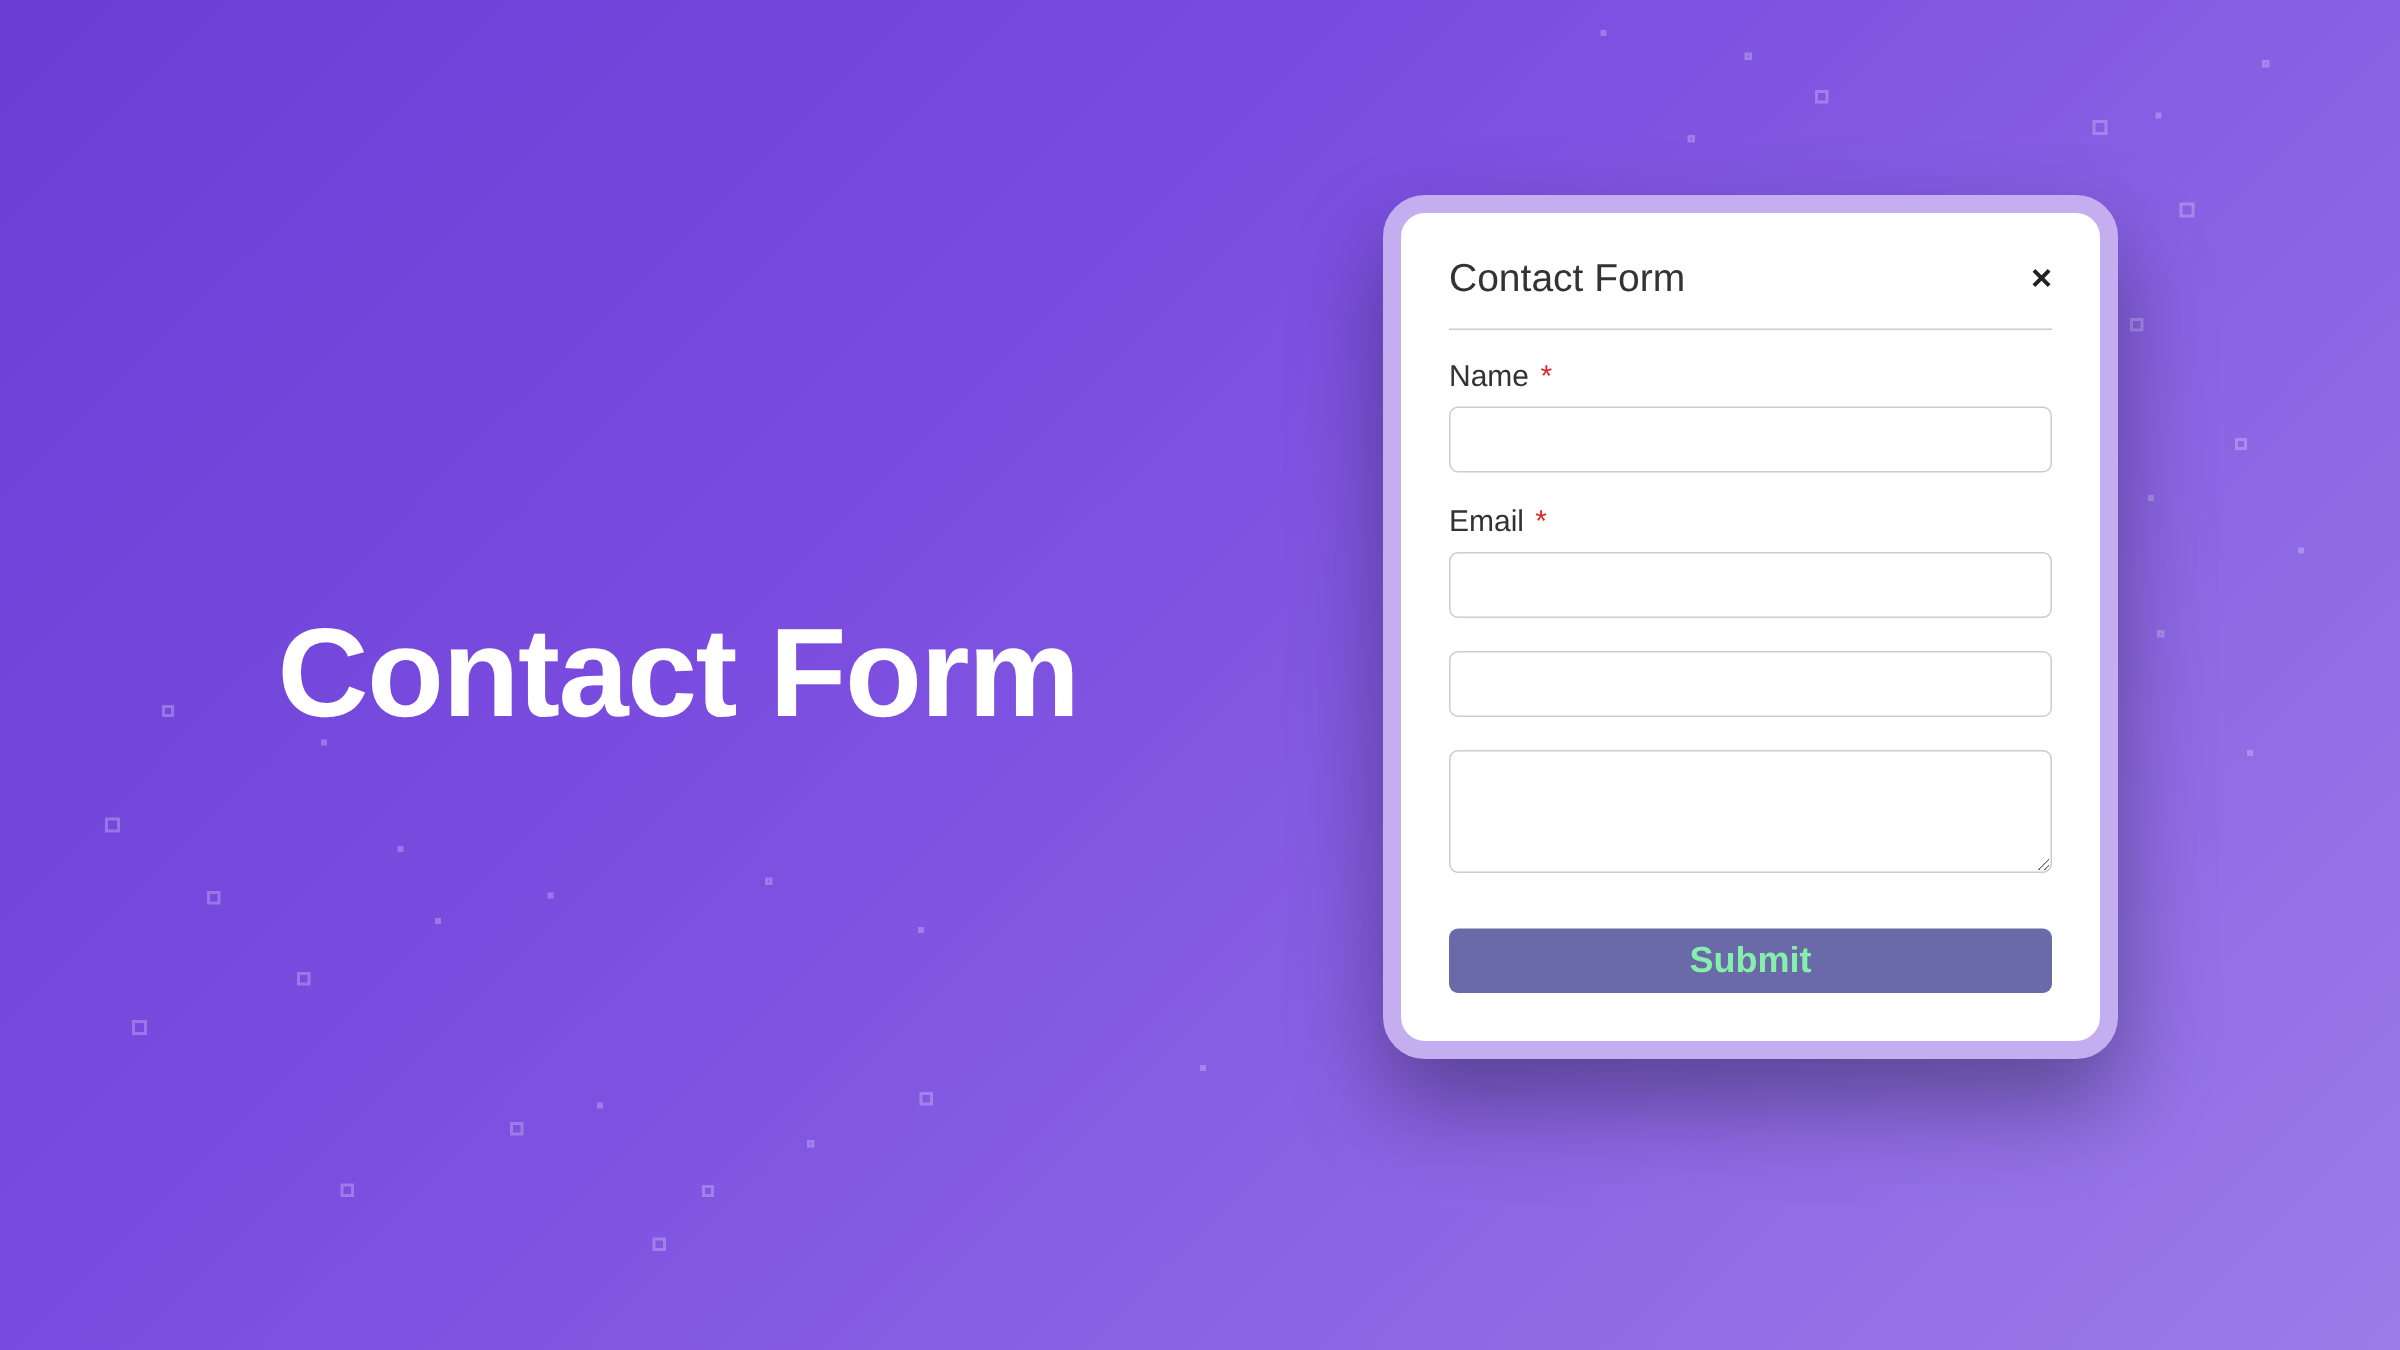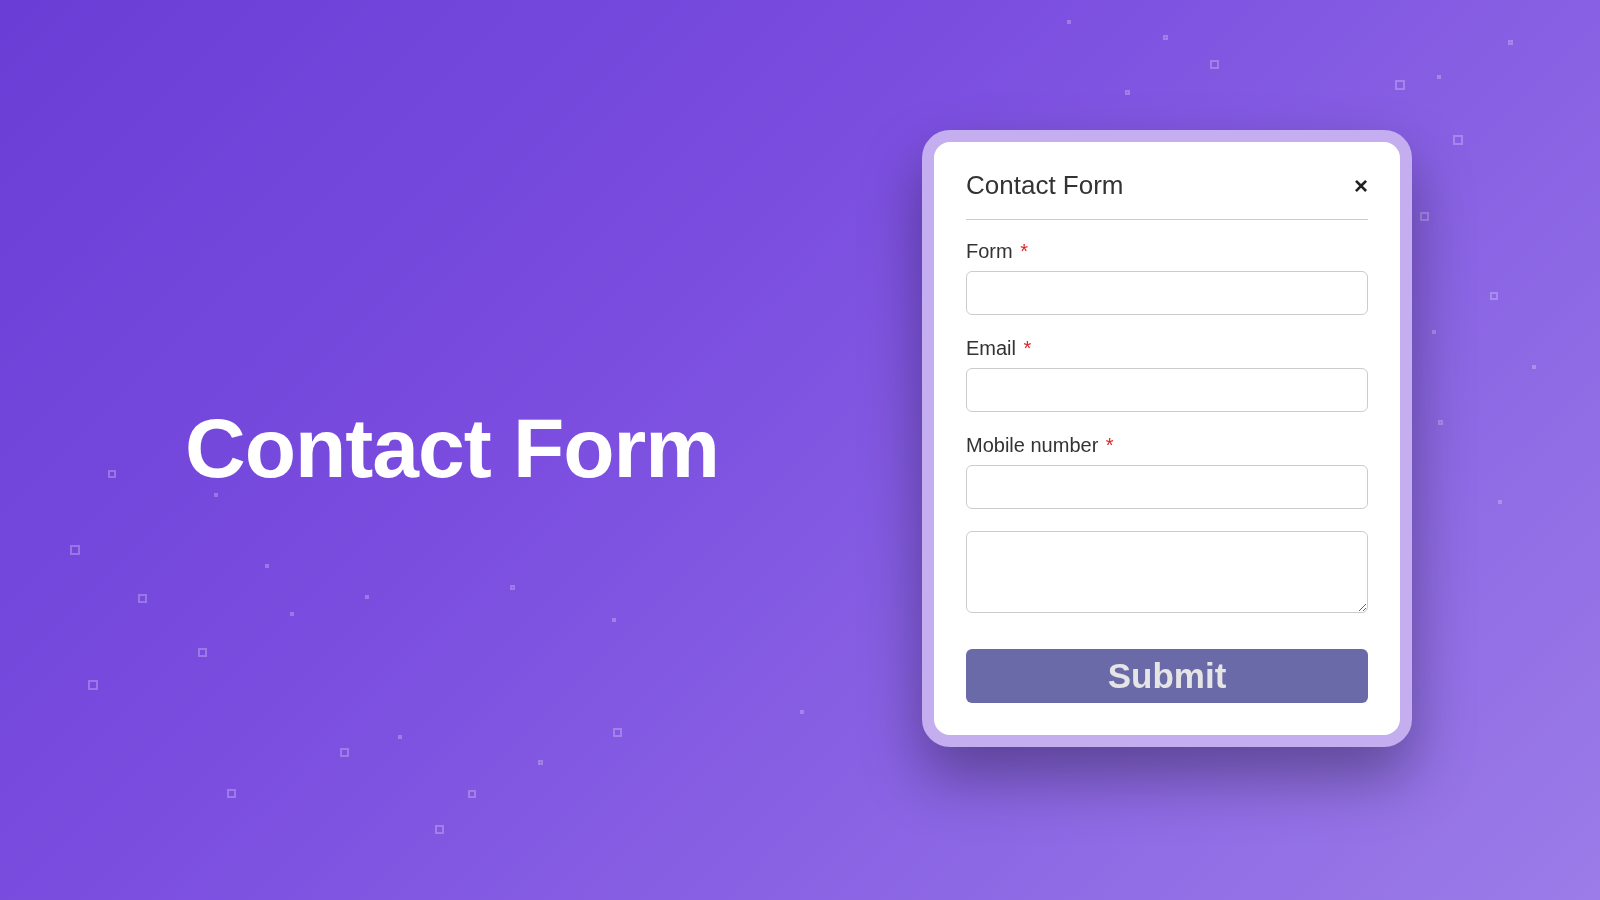--- a/index.html
+++ b/index.html
@@ -85,26 +85,26 @@
       width: 100%;
       height: 82px;
       border: 1px solid #ccc;
       border-radius: 6px;
       font-size: 18px;
       padding: 8px 10px;
       resize: both;
     }
     .submit-btn {
       width: 100%;
-      height: 54px;
+      height: 43px;
       background: #6b6aa8;
       border: none;
       border-radius: 6px;
-      color: #e5e5e5;
-      font-size: 35px;
+      color: #86efac;
+      font-size: 24px;
       font-weight: 600;
       cursor: pointer;
       margin-top: 10px;
     }
   </style>
 </head>
 <body>
 
 <div class="decor-square" style="left:70px; top:545px; width:10px; height:10px;"></div>
 <div class="decor-square" style="left:88px; top:680px; width:10px; height:10px;"></div>
@@ -143,39 +143,35 @@
 <h1 class="page-title">Contact Form</h1>
 
 <div class="card">
   <div class="card-header">
     <div class="card-title">Contact Form</div>
     <div class="close-btn">×</div>
   </div>
 
   <div class="field-group">
     <div class="field-label">
-      <span>Form</span>
+      <span>Name</span>
       <span class="req">*</span>
     </div>
     <input type="text" class="text-input" style="">
   </div>
 
   <div class="field-group">
     <div class="field-label">
       <span>Email</span>
       <span class="req">*</span>
     </div>
     <input type="text" class="text-input" style="">
   </div>
 
   <div class="field-group">
-    <div class="field-label">
-      <span>Mobile number</span>
-      <span class="req">*</span>
-    </div>
     <input type="text" class="text-input" style="">
   </div>
 
   <div class="field-group">
     <textarea class="textarea-input" style=""></textarea>
   </div>
 
   <button class="submit-btn">Submit</button>
 </div>
 

